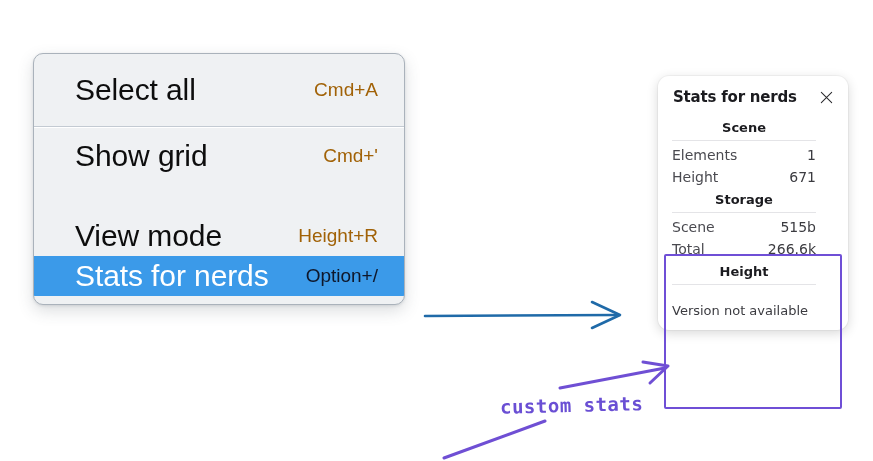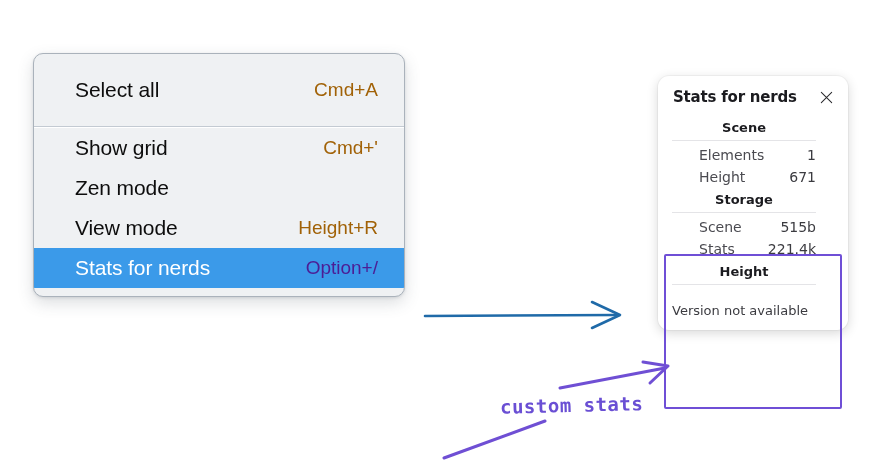--- a/index.html
+++ b/index.html
@@ -23,55 +23,55 @@
     top: 53px;
     width: 372px;
     background: #eff1f3;
     border: 1px solid #aab2bb;
     border-radius: 10px;
     box-shadow: 0 6px 16px rgba(60,70,85,0.18), 0 1px 3px rgba(60,70,85,0.14);
     overflow: hidden;
     box-sizing: border-box;
   }
   .menu-group {
-    padding: 0 0 8px 0;
+    padding: 8px 0 8px 0;
   }
   .menu-group.group-top {
     padding: 16px 0 16px 0;
   }
   .menu-sep {
     height: 1px;
     background: #c3cad2;
     border-bottom: 1px solid #ffffff;
   }
   .menu-item {
     display: flex;
     align-items: center;
     justify-content: space-between;
     height: 40px;
     padding: 0 26px 0 41px;
     box-sizing: border-box;
     cursor: default;
   }
   .menu-item .mi-label {
-    font-size: 21px;
+    font-size: 30px;
     color: #0d0d0d;
     letter-spacing: -0.1px;
     white-space: nowrap;
   }
   .menu-item .mi-shortcut {
     font-size: 19px;
     color: #a16207;
     white-space: nowrap;
   }
   .menu-item.selected {
     background: #3b9ae9;
   }
   .menu-item.selected .mi-label { color: #ffffff; }
-  .menu-item.selected .mi-shortcut { color: #4c1d95; }
+  .menu-item.selected .mi-shortcut { color: #0f172a; }
 
   
   #flow-arrow {
     position: absolute;
     left: 420px;
     top: 295px;
     width: 210px;
     height: 42px;
     pointer-events: none;
   }
@@ -122,21 +122,20 @@
     background: #e4e4e7;
     margin: 0 0 3px 0;
   }
   .stat-row {
     display: flex;
     align-items: baseline;
     justify-content: space-between;
     padding: 3px 0;
     font-size: 14px;
     color: #3b3b40;
-    margin-left: 27px;
   }
   .stat-row .sr-key { color: #4a4a50; }
   .stat-row .sr-val { color: #3b3b40; }
   .stat-note {
     font-size: 13px;
     color: #3b3b40;
     padding: 4px 0 2px 0;
     white-space: nowrap;
     margin-top: 14px;
   }
@@ -187,21 +186,20 @@
   </div>
 
   <div class="menu-sep"></div>
 
   <div class="menu-group">
     <div class="menu-item">
       <span class="mi-label">Show grid</span>
       <span class="mi-shortcut">Cmd+'</span>
     </div>
     <div class="menu-item">
-      <span class="mi-label">Zen mode</span>
     </div>
     <div class="menu-item">
       <span class="mi-label">View mode</span>
       <span class="mi-shortcut">Height+R</span>
     </div>
     <div class="menu-item selected">
       <span class="mi-label">Stats for nerds</span>
       <span class="mi-shortcut">Option+/</span>
     </div>
   </div>
@@ -235,22 +233,22 @@
       <span class="sr-val">671</span>
     </div>
 
     <div class="section-title">Storage</div>
     <div class="section-rule"></div>
     <div class="stat-row">
       <span class="sr-key">Scene</span>
       <span class="sr-val">515b</span>
     </div>
     <div class="stat-row">
-      <span class="sr-key">Stats</span>
-      <span class="sr-val">221.4k</span>
+      <span class="sr-key">Total</span>
+      <span class="sr-val">266.6k</span>
     </div>
 
     <div class="section-title">Height</div>
     <div class="section-rule"></div>
     <div class="stat-note">Version not available</div>
 
   </div>
 </div>
 
 <div id="highlight-box"></div>

